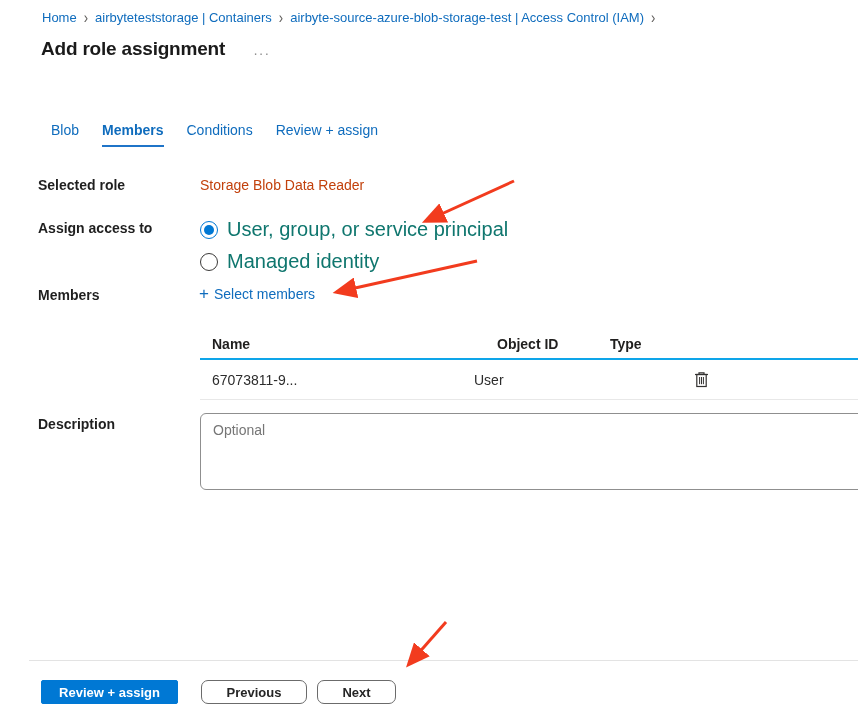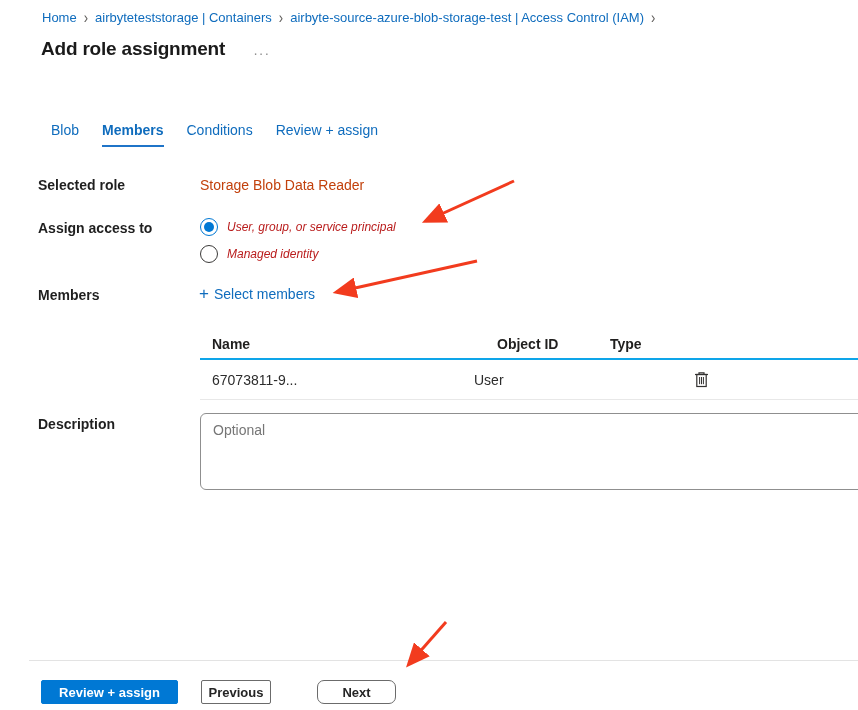--- a/index.html
+++ b/index.html
@@ -61,21 +61,21 @@
   .radio-group { position:absolute; left:171px; top:218px; display:flex; flex-direction:column; gap:9px; }
   .radio-row { display:flex; align-items:center; gap:9px; cursor:pointer; }
   .radio-circle {
     width:18px; height:18px; border-radius:50%;
     border:1px solid #3b3a39; background:#fff;
     display:flex; align-items:center; justify-content:center;
     flex:0 0 18px;
   }
   .radio-circle.checked { border-color:#0078d4; }
   .radio-dot { width:10px; height:10px; border-radius:50%; background:#0078d4; }
-  .radio-label { font-size:12px; color:#b91c1c;font-style:italic; }
+  .radio-label { font-size:20px; color:#0f766e; }
 
   
   .select-members {
     position:absolute; left:170px; top:285px;
     display:flex; align-items:center; gap:5px;
     color:#0f6cbd; font-size:14px; cursor:pointer; text-decoration:none;
   }
   .plus-glyph { font-size:17px; font-weight:400; line-height:1; color:#0f6cbd; }
 
   
@@ -108,21 +108,21 @@
   .footer-divider { position:absolute; left:0; top:660px; width:858px; height:1px; background:#e3e3e3; }
   .btn {
     position:absolute; top:680px; height:24px;
     font-family:"Liberation Sans","DejaVu Sans",sans-serif;
     font-size:13px; font-weight:700;
     border-radius:2px; cursor:pointer;
     display:flex; align-items:center; justify-content:center;
   }
   .btn-primary { left:12px; width:137px; background:#0078d4; border:1px solid #0078d4; color:#fff; }
   .btn-secondary { background:#fff; border:1px solid #6b6b6b; color:#252525; }
-  .btn-previous { left:172px; width:70px; }
+  .btn-previous { left:172px; width:106px;border-radius:7px; }
   .btn-next { left:288px; width:79px;border-radius:7px; }
 
   
   .arrow-overlay {
     position:absolute; left:0; top:0; width:858px; height:710px;
     pointer-events:none; z-index:50;
   }
 </style>
 </head>
 <body>

